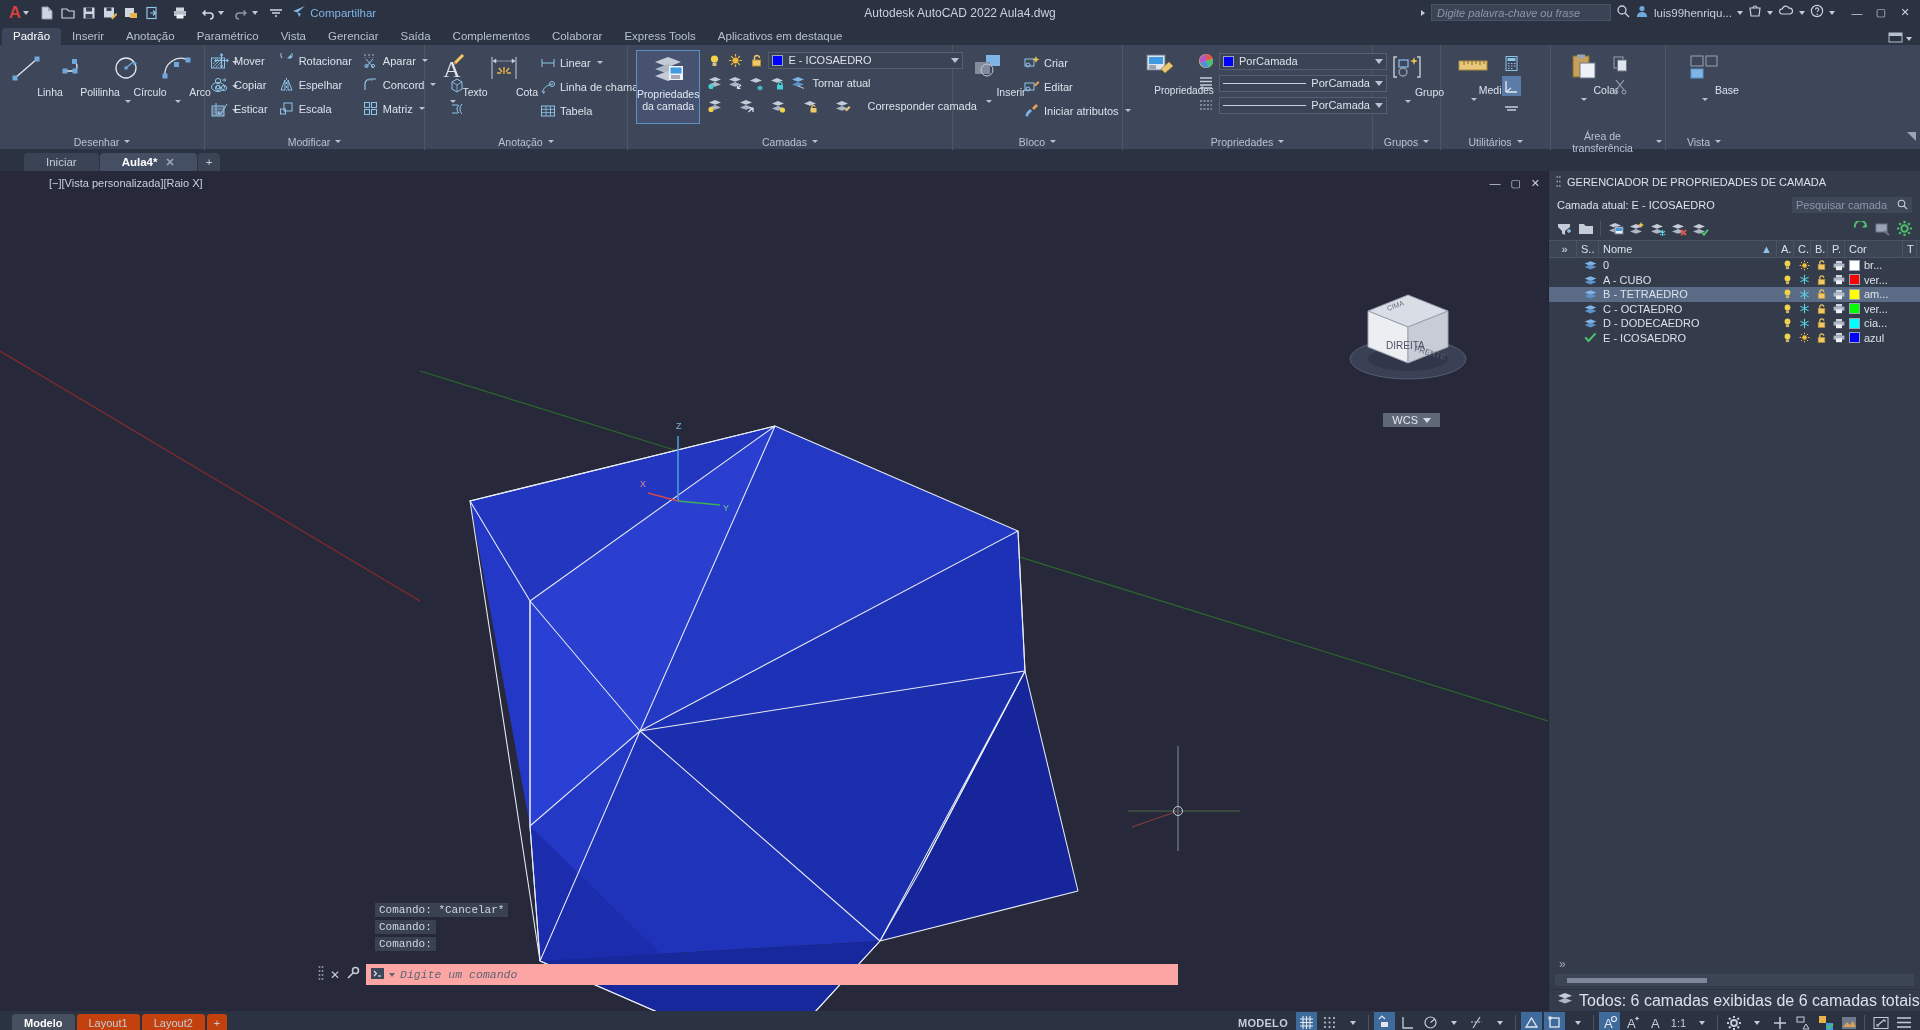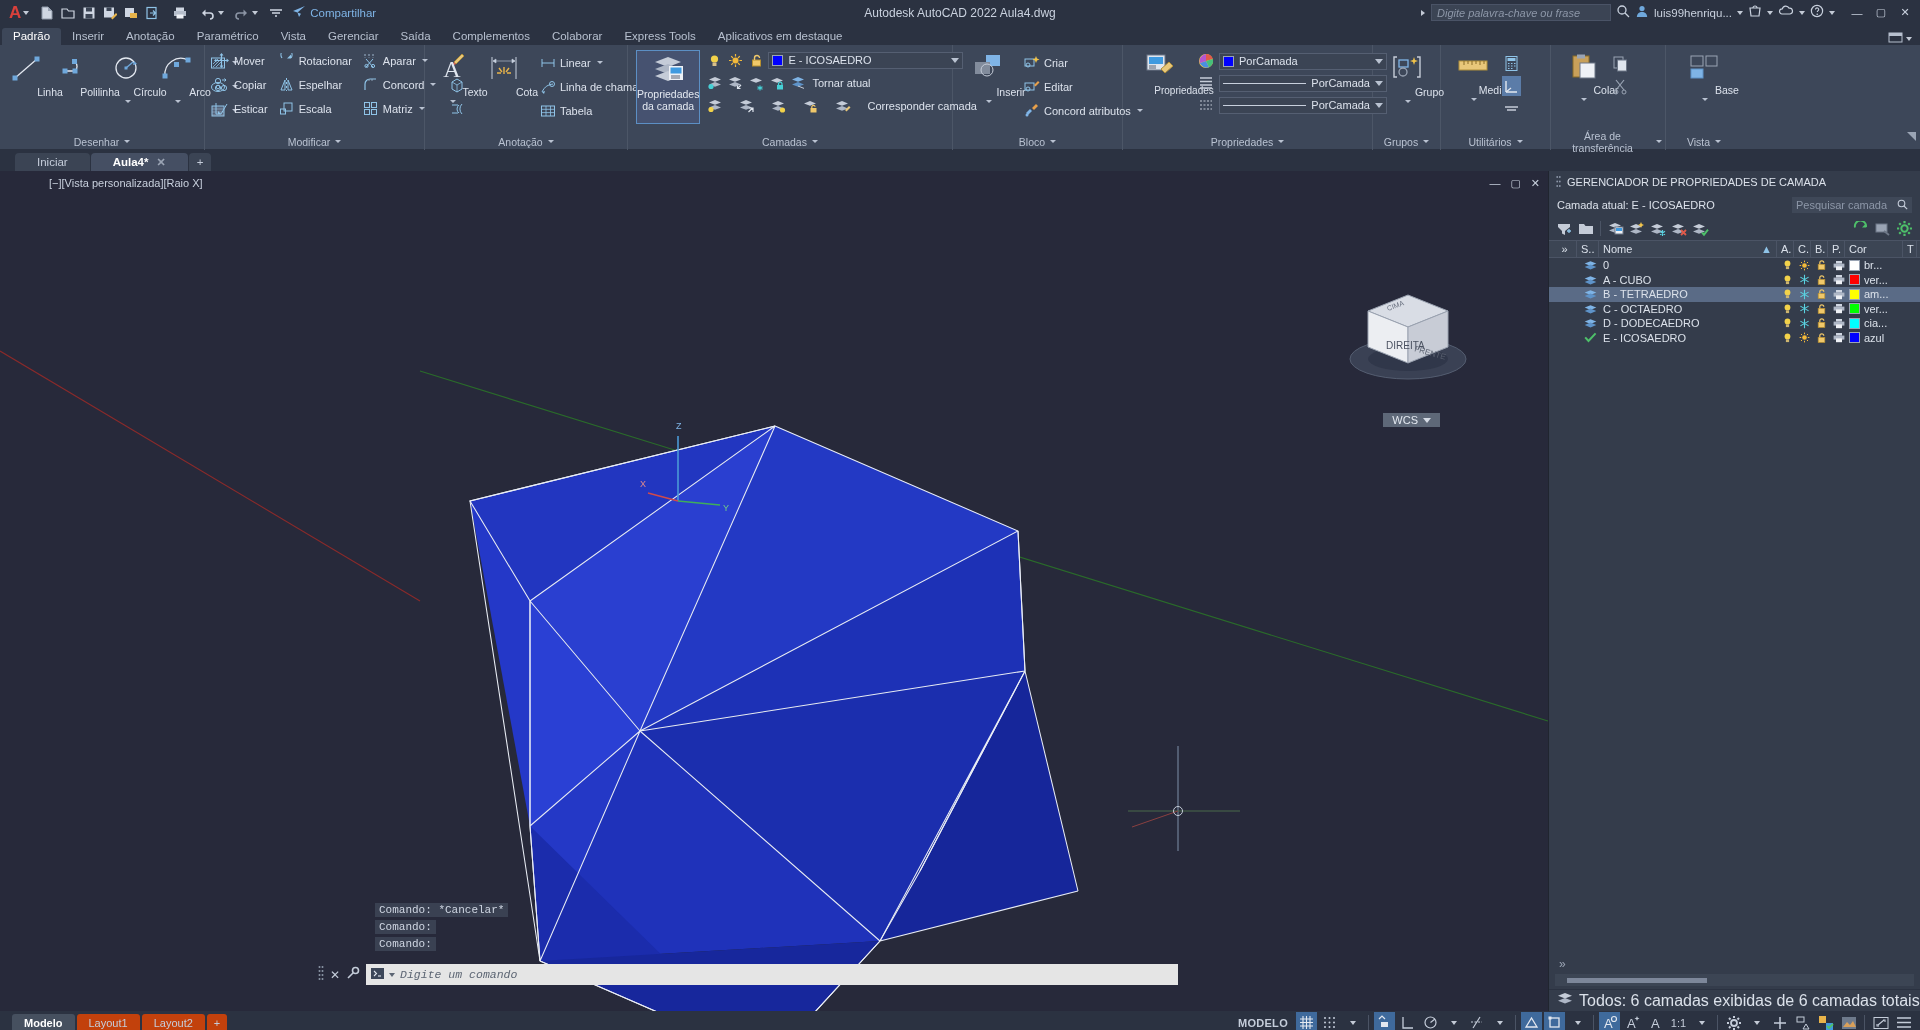--- a/index.html
+++ b/index.html
@@ -52,39 +52,39 @@
      font-size:10.5px; color:#e4e9f1; text-align:center; line-height:11.5px;}
 
   .combo{ height:17px; background:#3b4454; border:1px solid #555f72; display:flex; align-items:center;
           gap:5px; padding:0 3px; font-size:11px; color:#dce2ec;}
   .combo .sw{ width:11px;height:11px;border:1px solid #9aa4b4;}
   .combo .cdd{ margin-left:auto; width:0;height:0;border-left:4px solid transparent;border-right:4px solid transparent;
                border-top:5px solid #b9c2d1; }
   .linecombo .ln{ flex:1; height:1px; background:#c8d0dd; }
 
   
-  .doctabs{ height:21px; background:#2b3241; display:flex; align-items:flex-end; padding-left:15px; gap:1px;}
+  .doctabs{ height:21px; background:#2b3241; display:flex; align-items:flex-end; padding-left:24px; gap:1px;}
   .dtab{ height:18px; padding:0 22px 0 22px; display:flex;align-items:center; gap:8px;
          background:#3b4454; color:#c5cdda; font-size:11.5px; border-radius:4px 4px 0 0;}
   .dtab.active{ background:#454f63; color:#ffffff; font-weight:bold;}
   .dtab .x{ font-size:11px; color:#9aa4b4; }
   .dtab.plus{ padding:0 8px; }
 
   
   .main{ position:relative; height:840px; display:flex; }
   .canvas{ position:relative; flex:1; background:#27293a; overflow:hidden;}
   .vplabel{ position:absolute; top:6px; left:5px; font-size:11px; color:#c8d0dd;padding-left:44px; }
   .vpbtns{ position:absolute; top:6px; right:8px; display:flex; gap:10px; font-size:11px; color:#c8d0dd;}
 
   .cmdhist{ position:absolute; left:375px; bottom:60px; display:flex; flex-direction:column; gap:3px;
             font-family:"Liberation Mono", monospace; font-size:11px;}
   .cmdhist span{ background:#3a4152; color:#cfd6e2; padding:1px 4px; align-self:flex-start;}
   .cmdline{ position:absolute; left:318px; bottom:26px; width:860px; height:21px; display:flex; align-items:center;
             gap:6px; }
-  .cmdin{ flex:1; height:21px; background:#e5e5e5; display:flex; align-items:center; gap:5px; padding:0 5px;
+  .cmdin{ flex:1; height:21px; background:#fca5a5; display:flex; align-items:center; gap:5px; padding:0 5px;
           font-family:"Liberation Mono", monospace; font-style:italic; font-size:11.5px; color:#5c6573;}
 
   
   .palette{ width:372px; background:#343c4b; border-left:1px solid #20252f; display:flex; flex-direction:column;}
   .pal-head{ height:22px; display:flex; align-items:center; gap:6px; padding-left:7px; font-size:11px;
              color:#dbe1ea; background:#343c4b;}
   .pal-cur{ height:24px; display:flex; align-items:center; padding:0 8px; font-size:11px; color:#dbe1ea;}
   .pal-search{ margin-left:auto; display:flex;align-items:center;gap:4px; background:#3f4858; height:16px;
                padding:0 4px; width:120px; font-size:11px; color:#8d97a8;}
   .pal-tools{ height:23px; display:flex; align-items:center; gap:2px; padding:0 6px;}
@@ -679,21 +679,21 @@
           <span>Editar</span>
         </div>
         <div class="smbtn">
           <span class="icn">
               <svg width="16" height="15" viewBox="0 0 16 15">
                 <path d="M2 10l4-4 2 2-4 4z" fill="#7fb4e6"></path>
                 <path d="M8 5l4-4 2 2-4 4z" fill="#e8a04a"></path>
                 <circle cx="3" cy="12" r="1.5" fill="#7fb4e6"></circle>
               </svg>
             </span>
-          <span>Concord atributos</span>
+          <span>Iniciar atributos</span>
           <span class="dd"></span>
         </div>
       </div>
     </div>
     <div class="panel-title">
       <span>Bloco</span>
         <span class="dd"></span>
     </div>
   </div>
 

